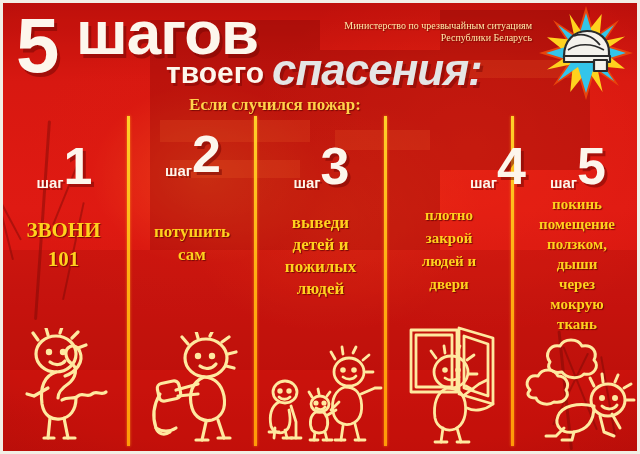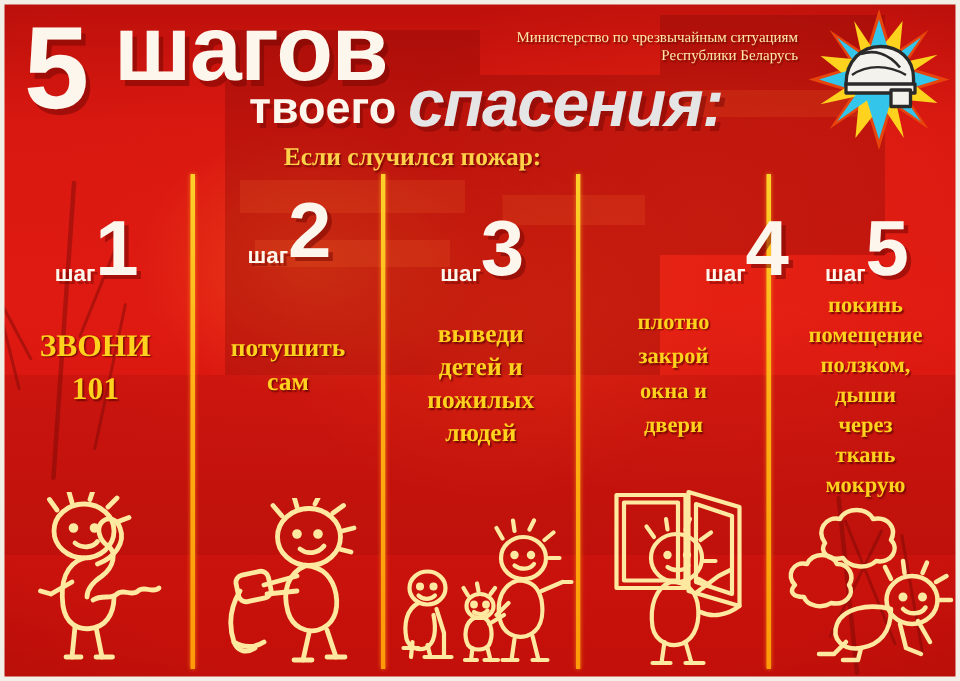--- a/index.html
+++ b/index.html
@@ -256,21 +256,21 @@
       </div>
     </div>
 
     <div class="col" style="left:387px;width:124px;">
       <div class="stepline" style="top:24px;margin-left:48px;">
         <span class="shag">шаг</span><span class="num">4</span>
       </div>
       <div class="steptext" style="top:92px;font-size:15px;line-height:23px;">
         <div>плотно</div>
         <div>закрой</div>
-        <div>окна и</div>
+        <div>людей и</div>
         <div>двери</div>
       </div>
       <div class="fig" style="left:18px;bottom:4px;">
         <svg width="100" height="122" viewBox="0 0 100 122" fill="none" stroke="#ffe9a0" stroke-width="2.8" stroke-linecap="round" stroke-linejoin="round">
 
           <rect x="6" y="6" width="46" height="62"></rect>
           <rect x="11" y="11" width="36" height="52"></rect>
 
           <path d="M54 4 L88 14 L88 80 L54 70 Z"></path>
           <path d="M59 12 L83 20 L83 72 L59 64 Z"></path>
@@ -292,22 +292,22 @@
     <div class="col" style="left:514px;width:126px;">
       <div class="stepline" style="top:24px;">
         <span class="shag">шаг</span><span class="num">5</span>
       </div>
       <div class="steptext" style="top:82px;font-size:15px;line-height:20px;">
         <div>покинь</div>
         <div>помещение</div>
         <div>ползком,</div>
         <div>дыши</div>
         <div>через</div>
+        <div>мокрую</div>
         <div>ткань</div>
-        <div>мокрую</div>
       </div>
       <div class="fig" style="left:6px;bottom:4px;">
         <svg width="118" height="110" viewBox="0 0 118 110" fill="none" stroke="#ffe9a0" stroke-width="3" stroke-linecap="round" stroke-linejoin="round">
 
           <path d="M30 26 C24 18 30 8 40 10 C44 2 58 2 62 10 C72 8 78 16 74 24 C80 30 74 40 64 38 C58 44 46 42 42 36 C32 38 26 32 30 26 Z"></path>
           <path d="M10 54 C4 48 8 38 18 40 C22 32 34 32 38 40 C46 40 50 48 46 54 C50 60 44 68 34 66 C28 70 18 68 16 62 C8 62 6 58 10 54 Z"></path>
 
           <ellipse cx="88" cy="64" rx="17" ry="16"></ellipse>
           <path d="M74 50 L70 42 M83 46 L82 38 M95 46 L98 39 M104 52 L111 48 M106 64 L114 64"></path>
           <circle cx="82" cy="62" r="1.5" fill="#ffe9a0"></circle>

